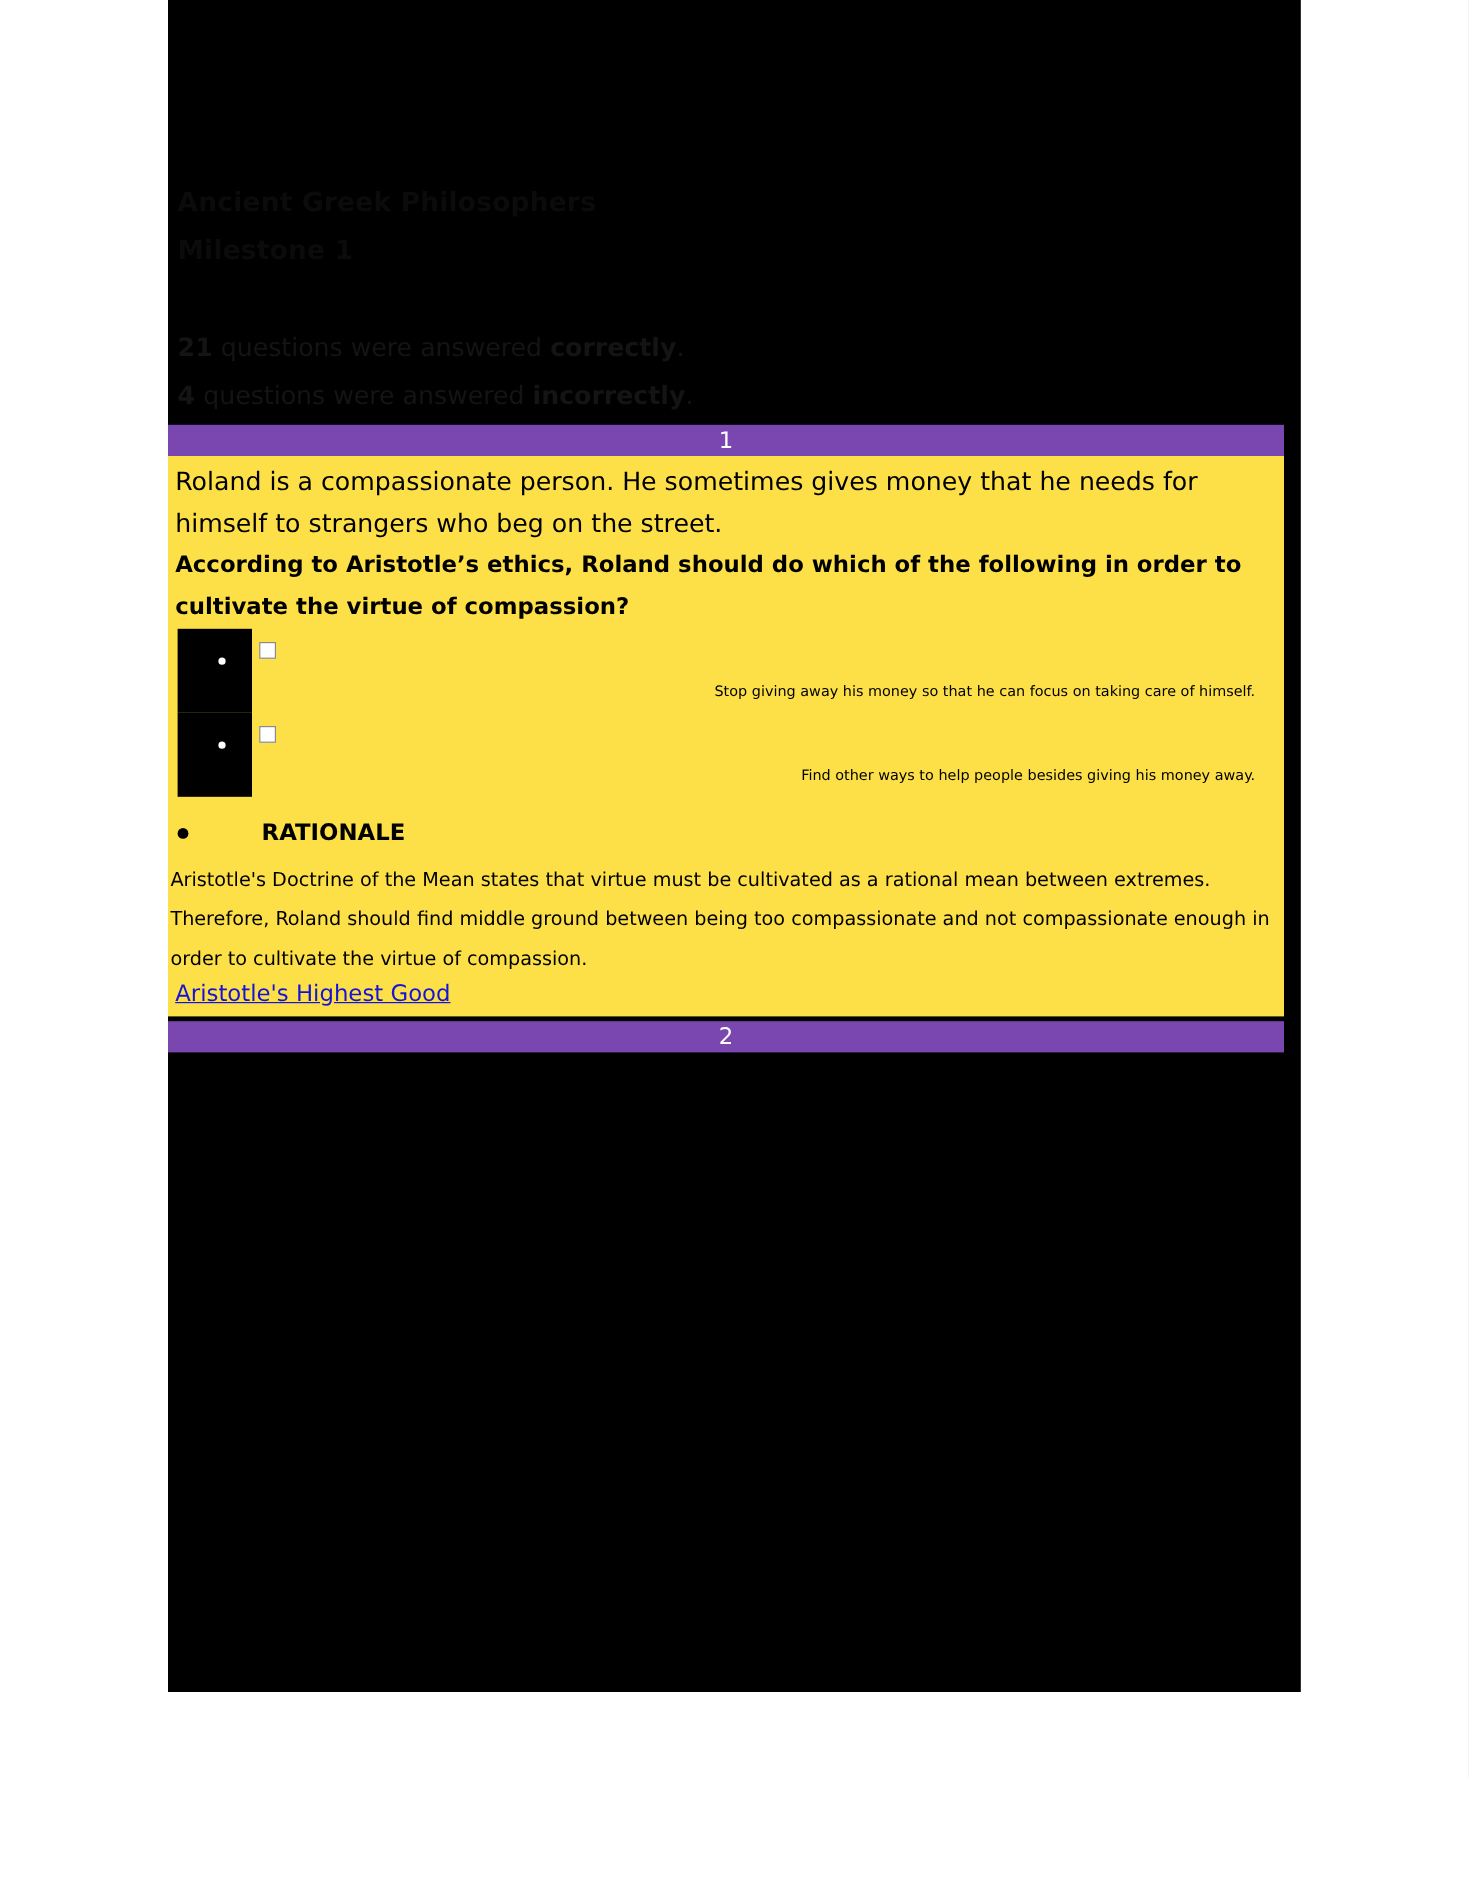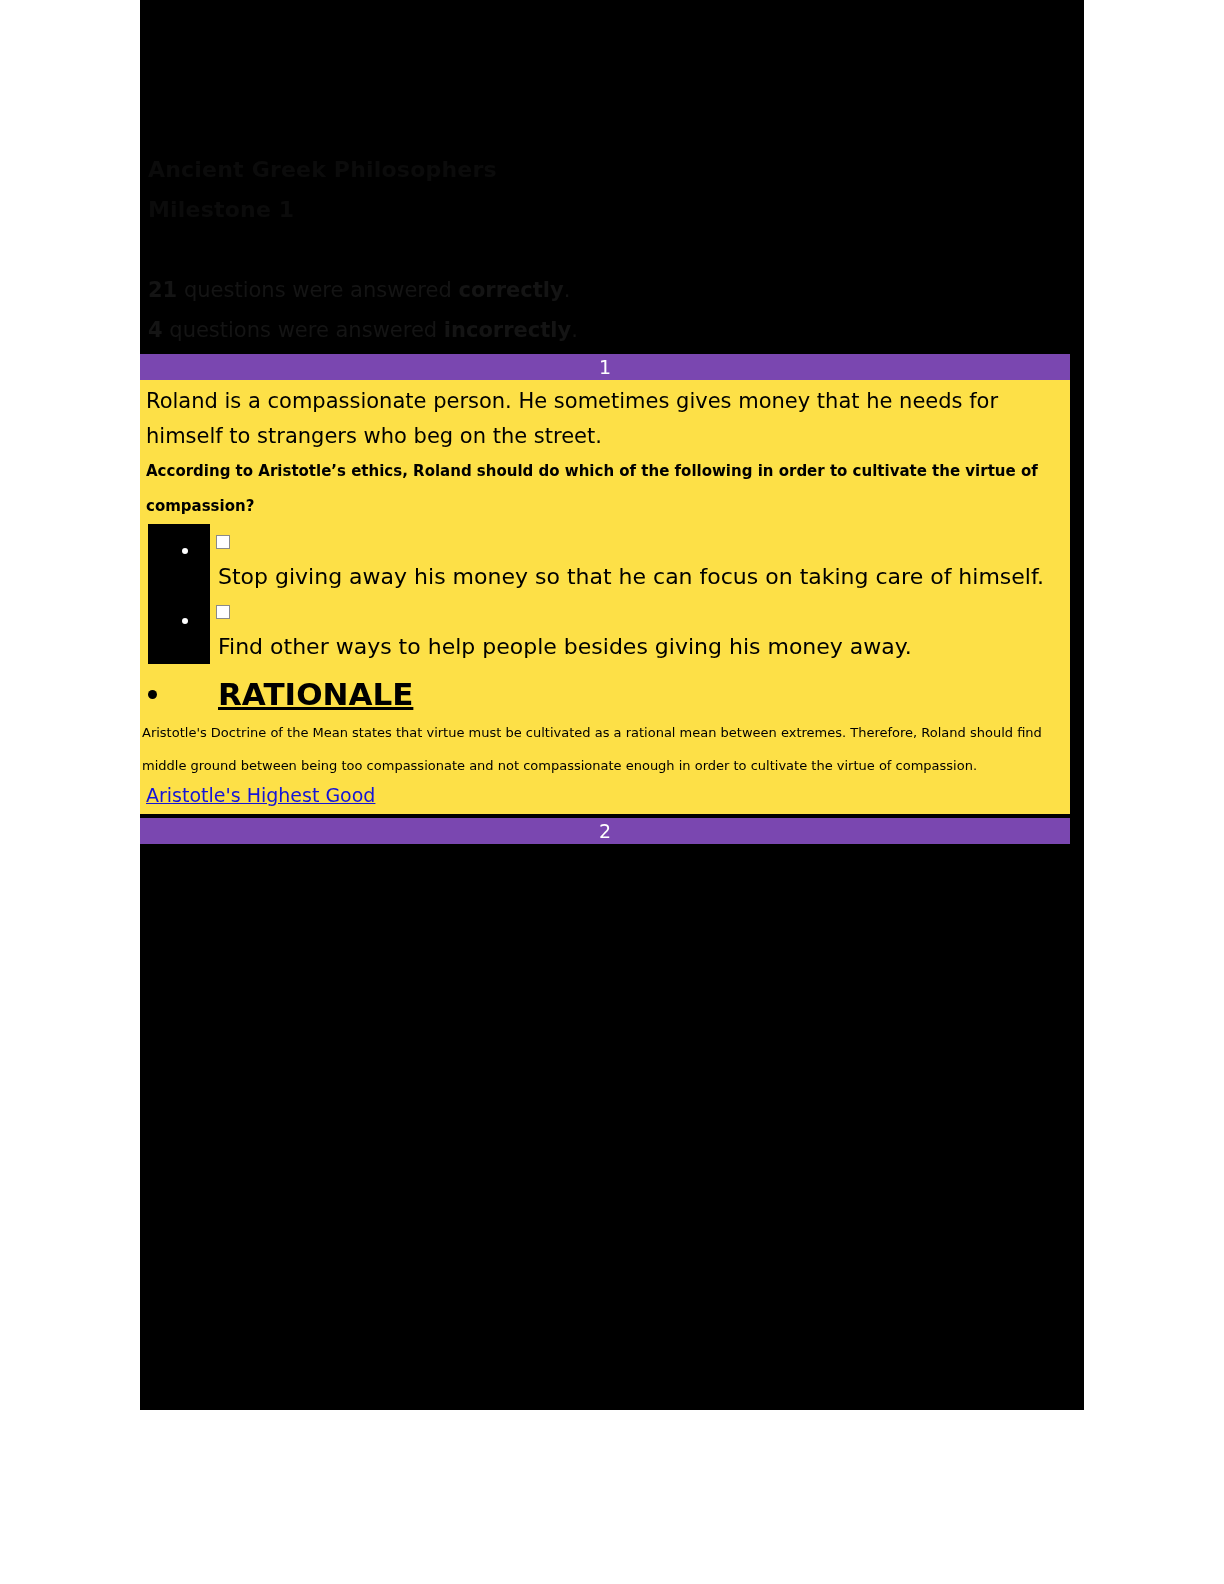--- a/index.html
+++ b/index.html
@@ -59,21 +59,21 @@
     color: #000000;
     padding: 4px 0 6px 0;
     box-sizing: border-box;
   }
   .qtext {
     font-size: 21px;
     line-height: 35px;
     padding: 0 6px 0 6px;
   }
   .qprompt {
-    font-size: 15px;
+    font-size: 19px;
     line-height: 35px;
     font-weight: bold;
     padding: 0 6px 0 6px;
   }
   .options {
     margin: 0;
     padding: 0;
     list-style: none;
   }
   .option {
@@ -113,46 +113,46 @@
     content: "✔";
     position: absolute;
     left: 0px;
     top: -6px;
     font-size: 14px;
     line-height: 18px;
     color: #000000;
   }
   .option .otext {
     display: block;
-    font-size: 22px;
+    font-size: 12px;
     line-height: 33px;
     padding-top: 36px;
-    padding-right: 8px;
+    padding-right: 24px;
+    text-align: right;
   }
 
   .sec-heading {
     position: relative;
-    font-size: 31px;
+    font-size: 19px;
     font-weight: bold;
     line-height: 44px;
     padding-left: 78px;
     margin-top: 8px;
-    text-decoration: underline;
   }
   .sec-heading .dot {
     position: absolute;
     left: 8px;
     top: 18px;
     width: 9px;
     height: 9px;
     background: #000000;
     border-radius: 50%;
   }
   .para {
-    font-size: 13px;
+    font-size: 16px;
     line-height: 33px;
     padding: 0 6px 0 2px;
   }
   .link {
     color: #1414d8;
     text-decoration: underline;
     font-size: 19px;
     line-height: 26px;
     padding-left: 6px;
     display: inline-block;

